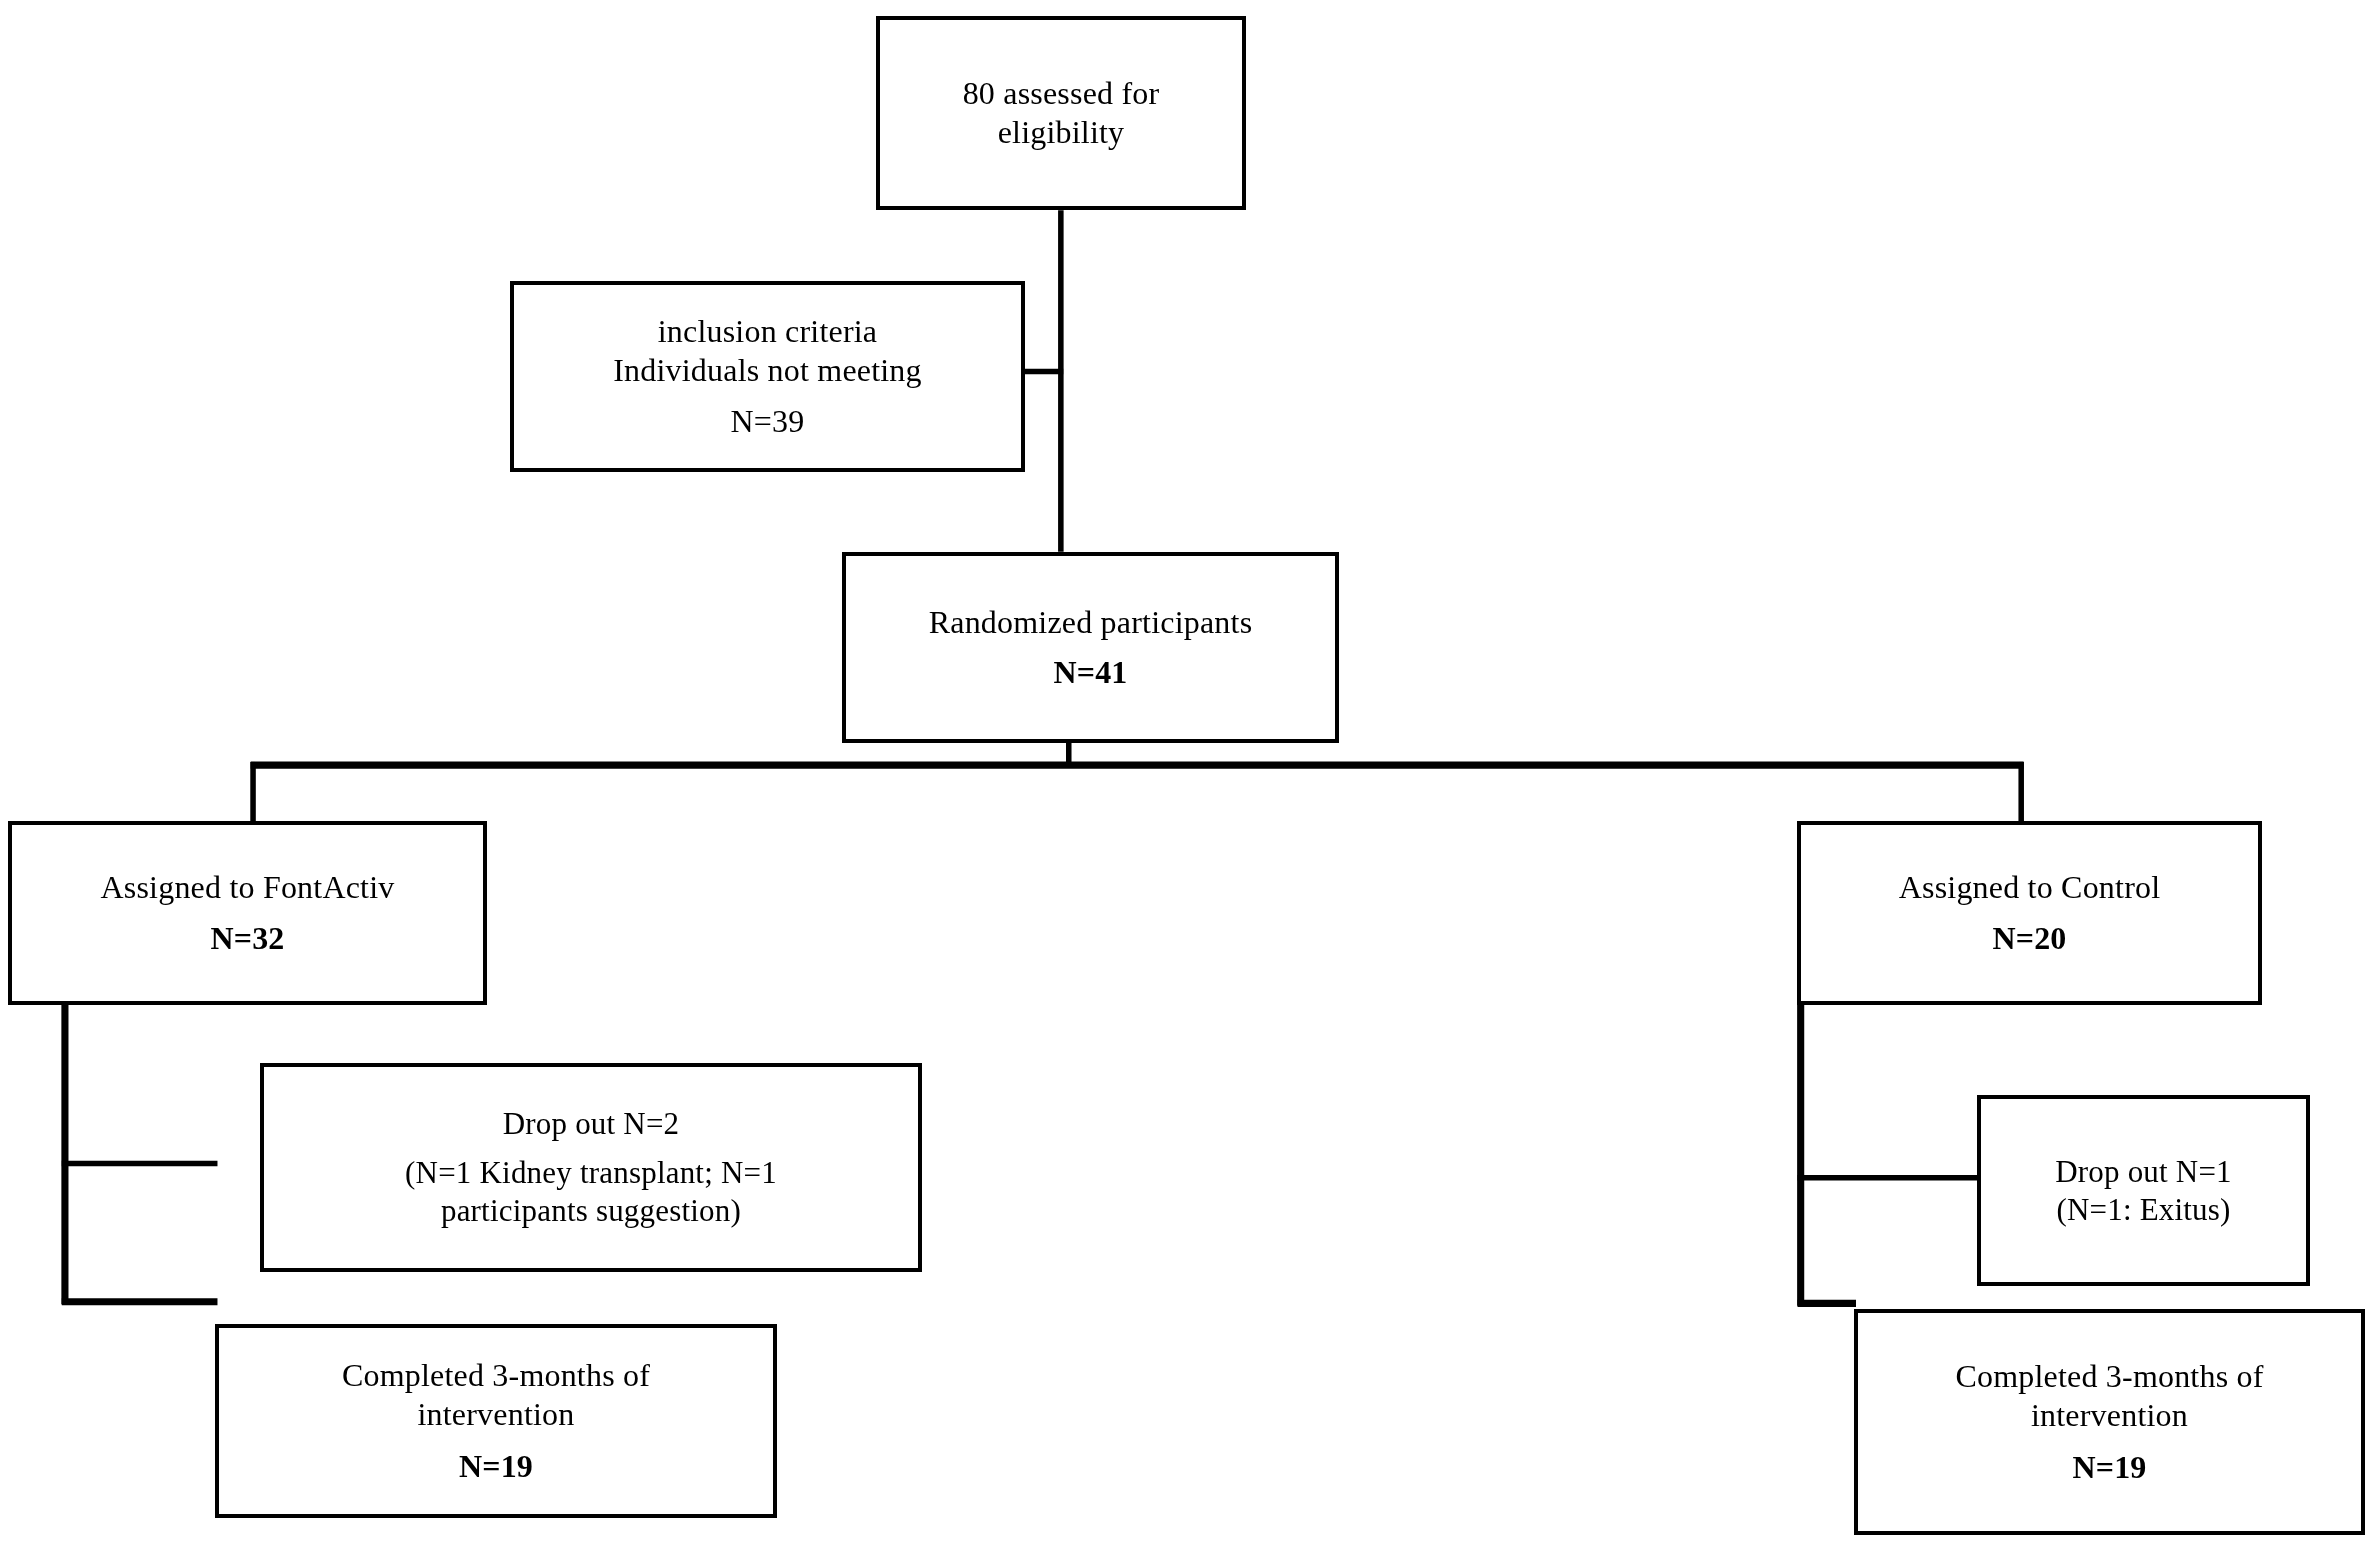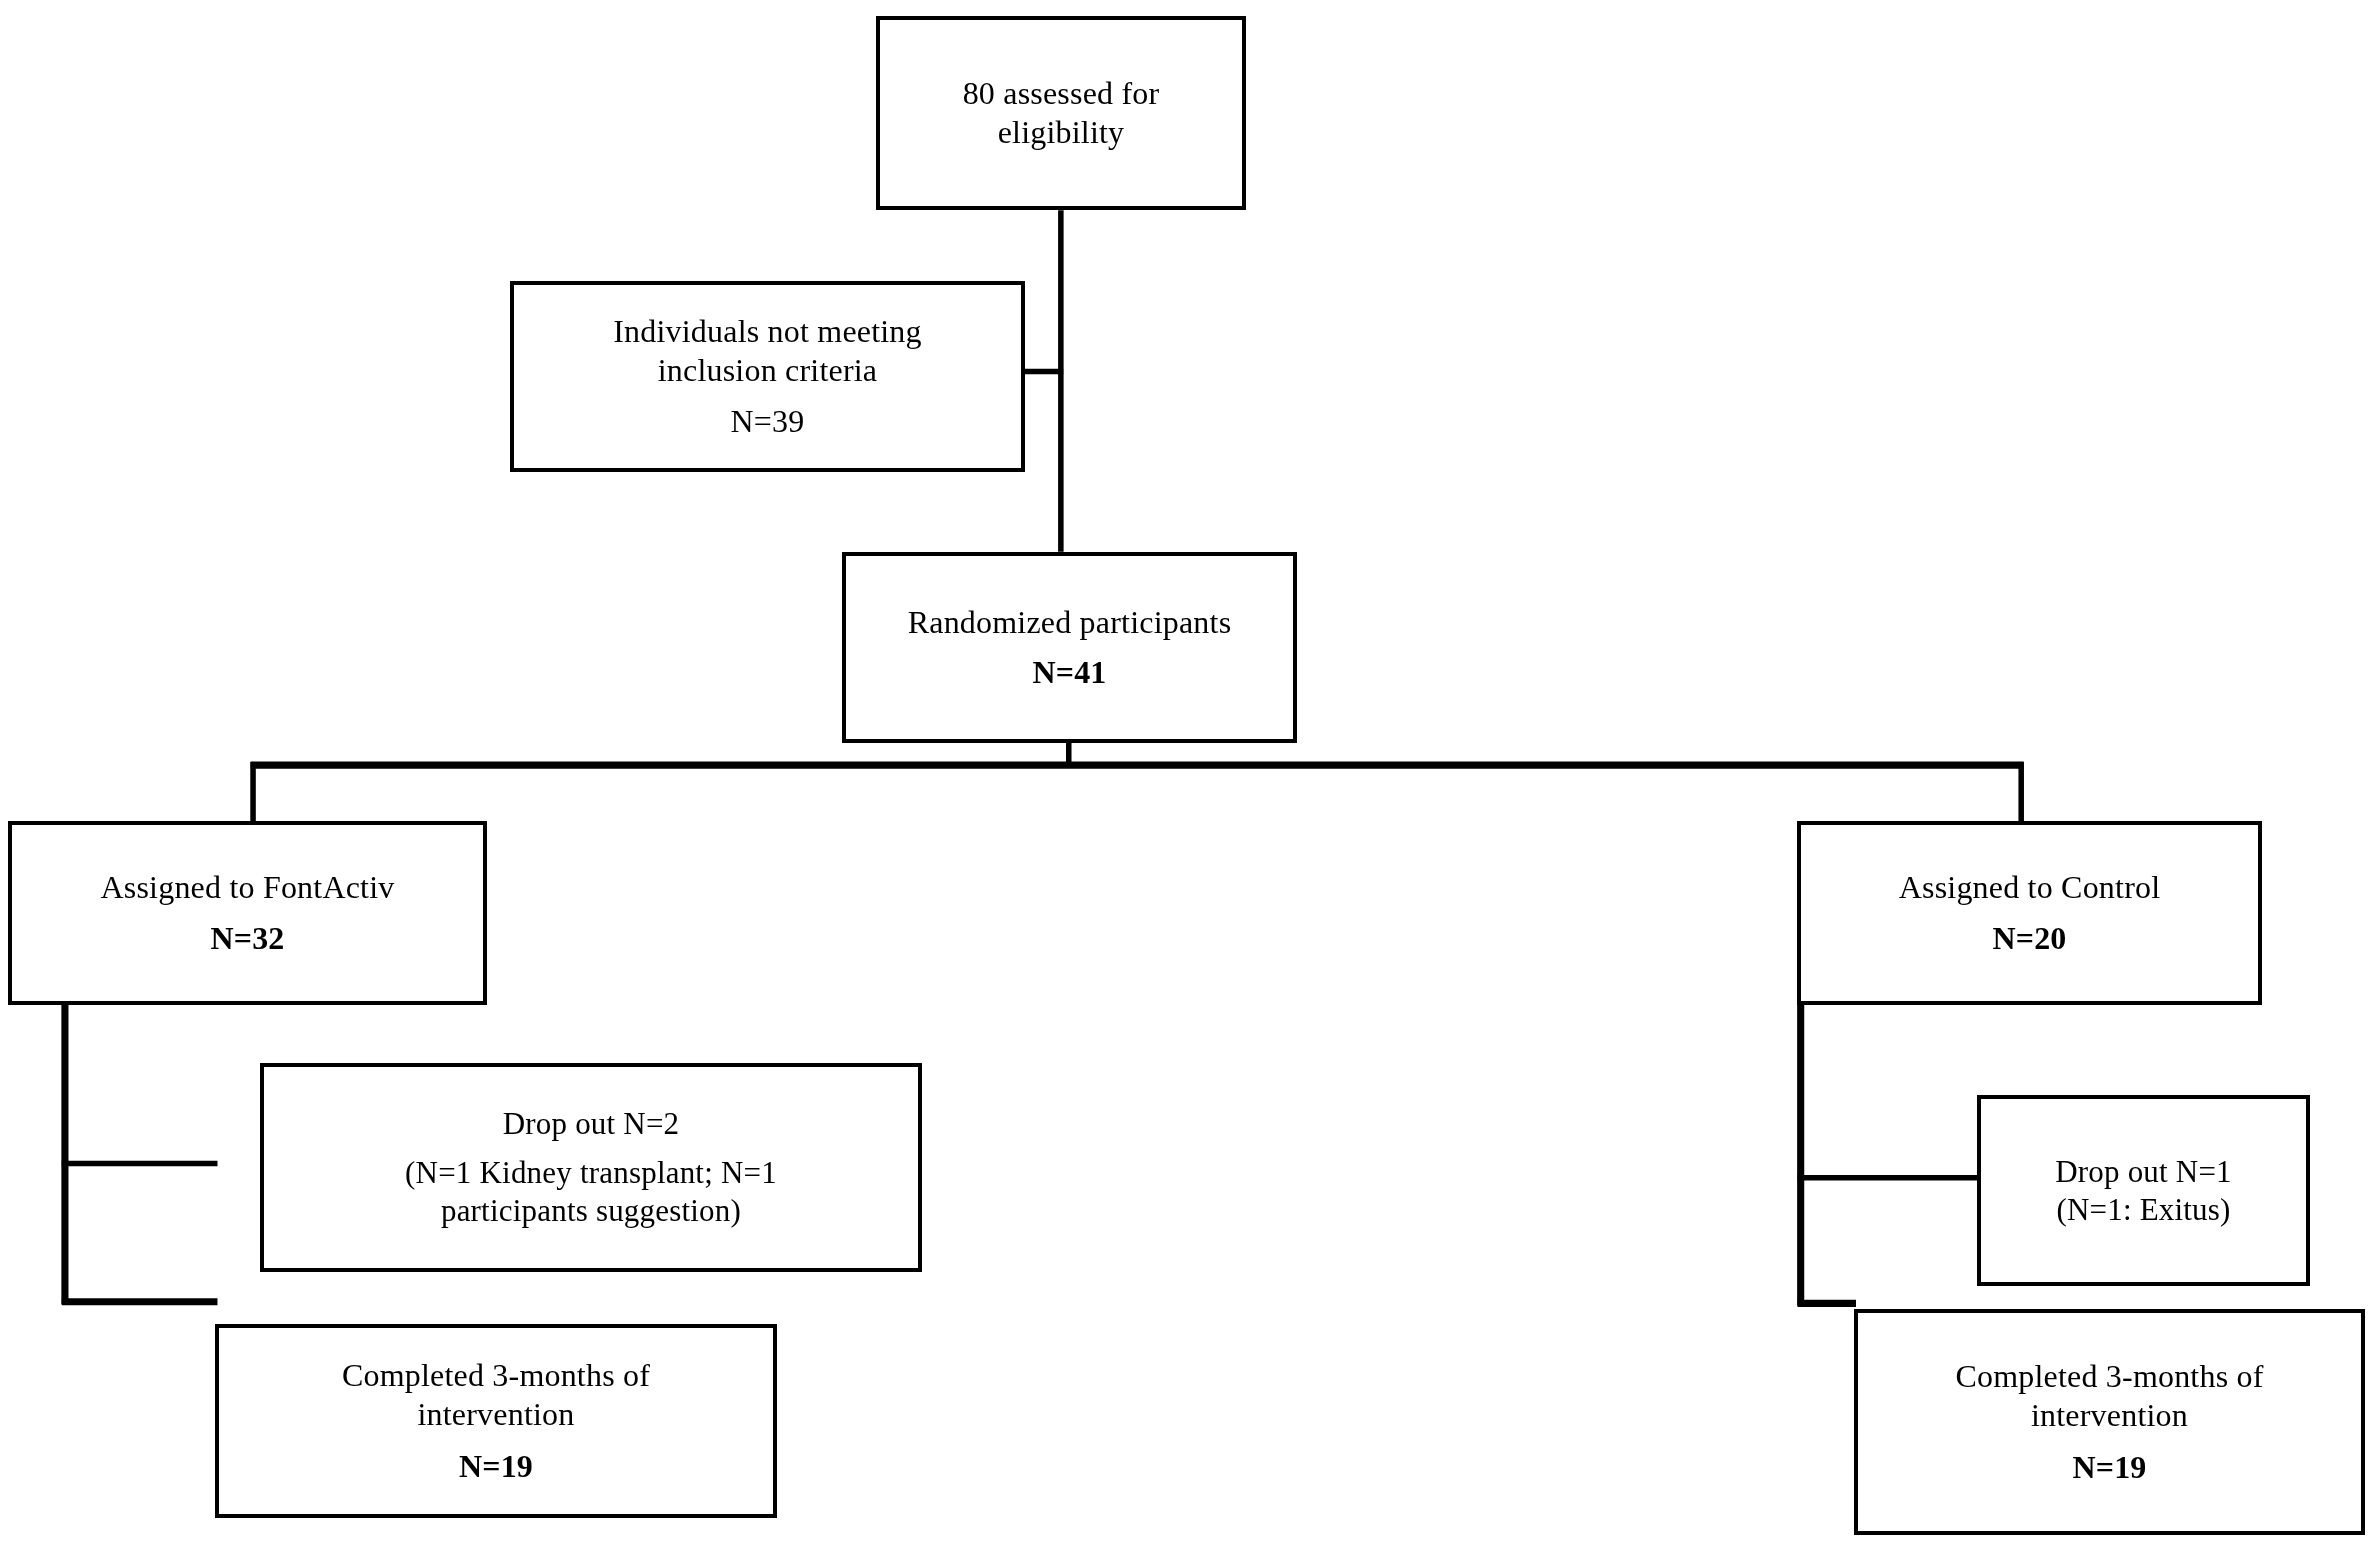--- a/index.html
+++ b/index.html
@@ -52,21 +52,21 @@
   }
   .node-line.gap {
     margin-top: 12px;
   }
   .node-line.gap-sm {
     margin-top: 11px;
   }
   
   #box-eligibility   { left: 876px; top: 16px;   width: 370px; height: 194px; }
   #box-excluded      { left: 510px;  top: 281px;  width: 515px; height: 191px; }
-  #box-randomized    { left: 842px; top: 552px;  width: 455px; height: 191px; }
+  #box-randomized    { left: 842px; top: 552px;  width: 497px; height: 191px; }
   #box-assigned-int  { left: 8px;   top: 821px; width: 479px; height: 184px; }
   #box-assigned-ctrl { left: 1781px; top: 821px; width: 465px; height: 184px; margin-left: 16px; }
   #box-dropout-int   { left: 215px;  top: 1063px; width: 662px; height: 209px; margin-left: 45px; }
   #box-dropout-ctrl  { left: 1977px; top: 1095px; width: 333px; height: 191px; }
   #box-completed-int { left: 215px;  top: 1324px; width: 562px; height: 194px; }
   #box-completed-ctrl{ left: 1854px; top: 1309px; width: 511px; height: 226px; }
 
   #box-dropout-int .node-line,
   #box-dropout-ctrl .node-line { font-size: 31px; }
 </style>
@@ -103,22 +103,22 @@
       <line x1="2274" y1="1649" x2="2348" y2="1649" stroke-width="9"></line>
     </g>
   </svg>
 
   <div class="node-box" id="box-eligibility">
     <span class="node-line">80 assessed for</span>
     <span class="node-line">eligibility</span>
   </div>
 
   <div class="node-box" id="box-excluded">
+    <span class="node-line">inclusion criteria</span>
     <span class="node-line">Individuals not meeting</span>
-    <span class="node-line">inclusion criteria</span>
     <span class="node-line gap">N=39</span>
   </div>
 
   <div class="node-box" id="box-randomized">
     <span class="node-line">Randomized participants</span>
     <span class="node-line bold gap-sm">N=41</span>
   </div>
 
   <div class="node-box" id="box-assigned-int">
     <span class="node-line">Assigned to FontActiv</span>

